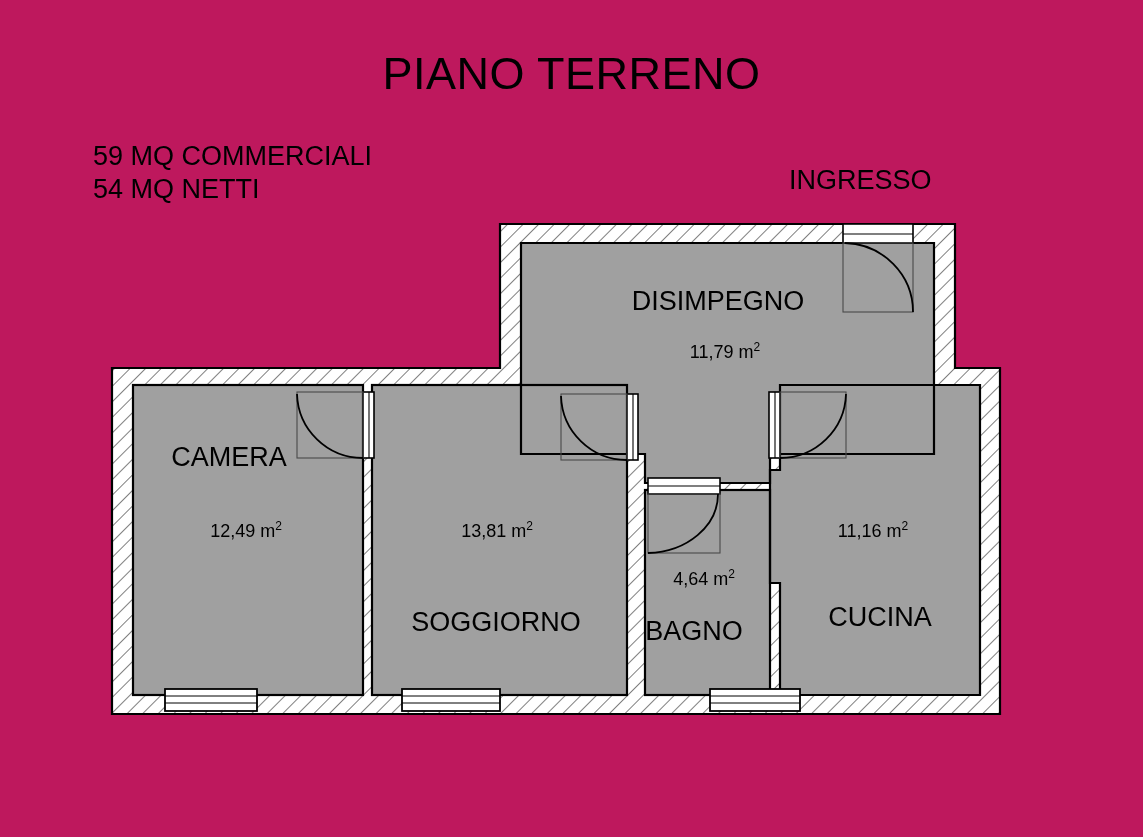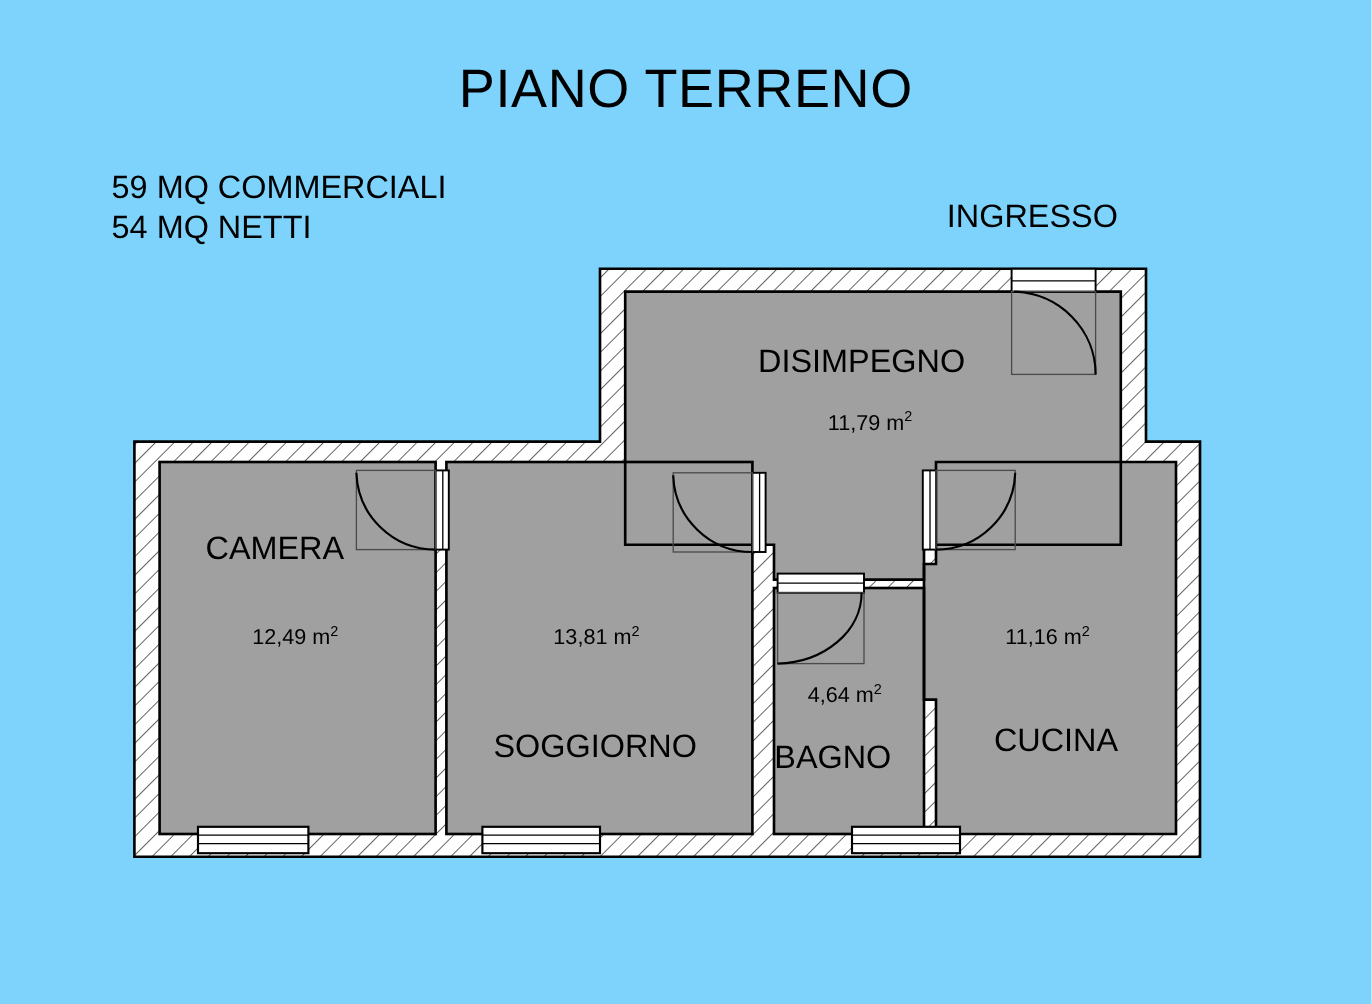--- a/index.html
+++ b/index.html
@@ -11,21 +11,21 @@
     width: 1143px;
     height: 837px;
     font-family: "Liberation Sans", sans-serif;
     color: #000000;
     overflow: hidden;
   }
   #plan-root {
     position: relative;
     width: 1143px;
     height: 837px;
-    background: #7dd3fc;
+    background: #be185d;
   }
   .title {
     position: absolute;
     left: 0;
     top: 48px;
     width: 1143px;
     text-align: center;
     font-size: 45px;
     letter-spacing: 0.5px;
     font-weight: 400;

